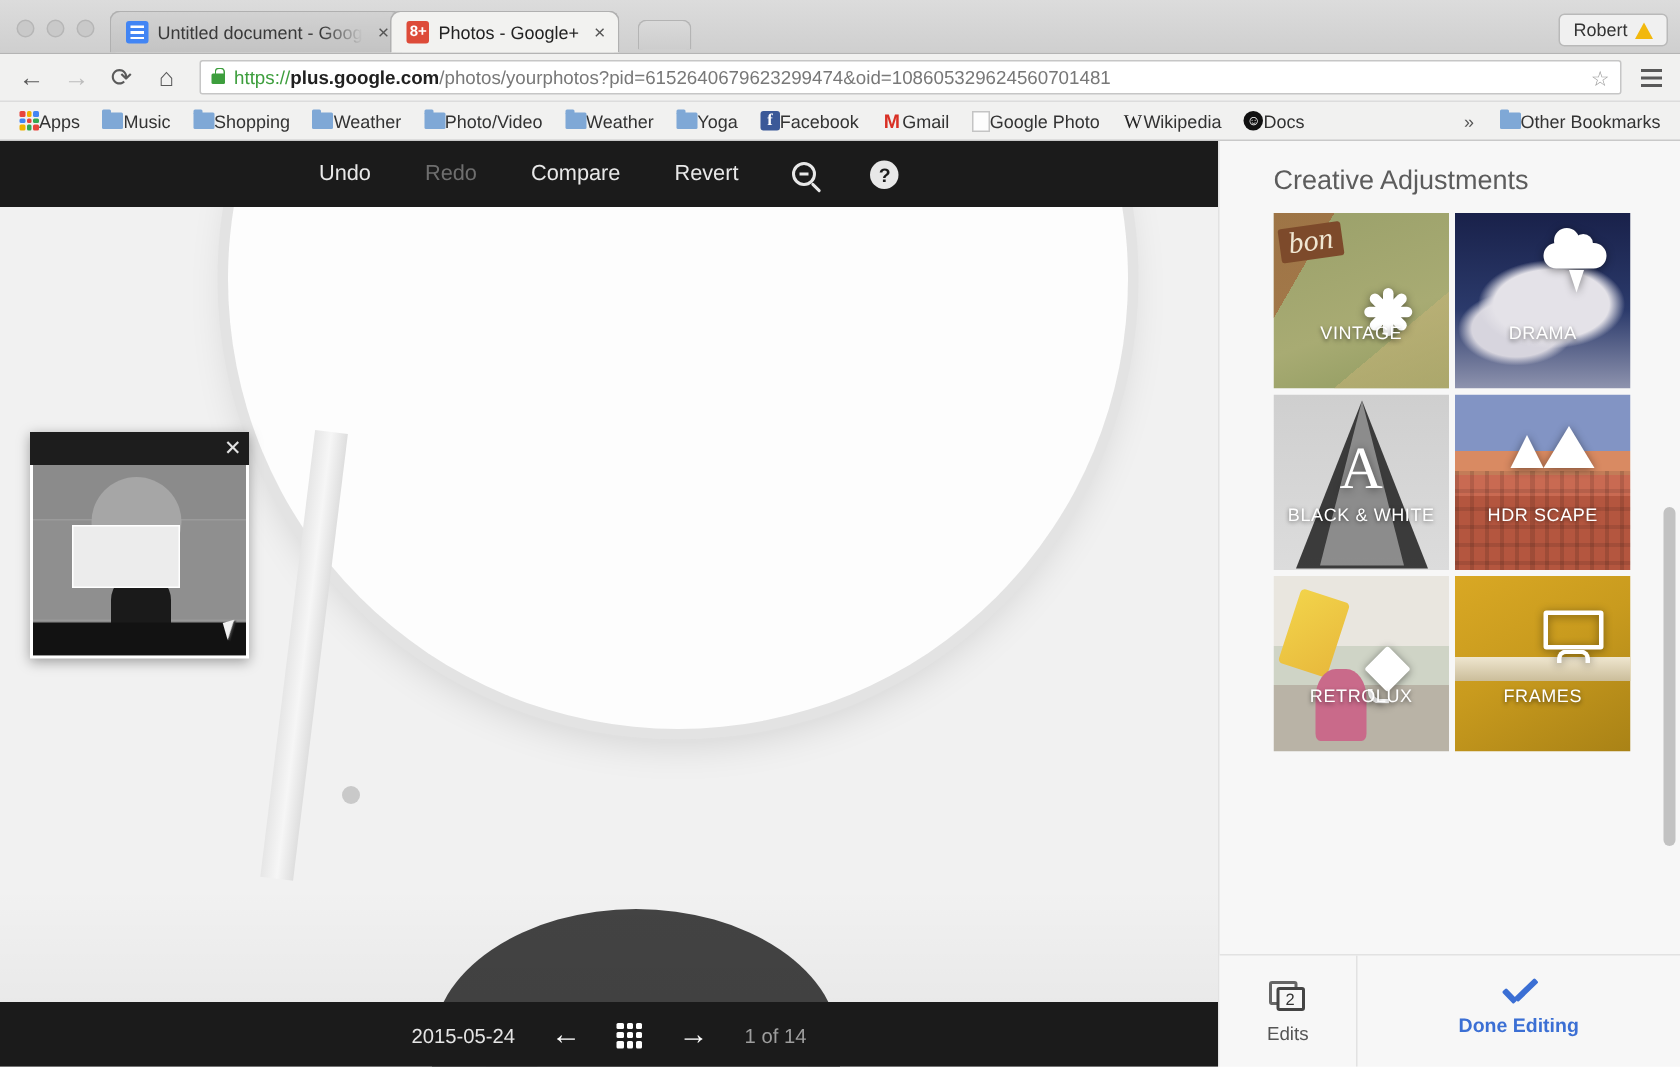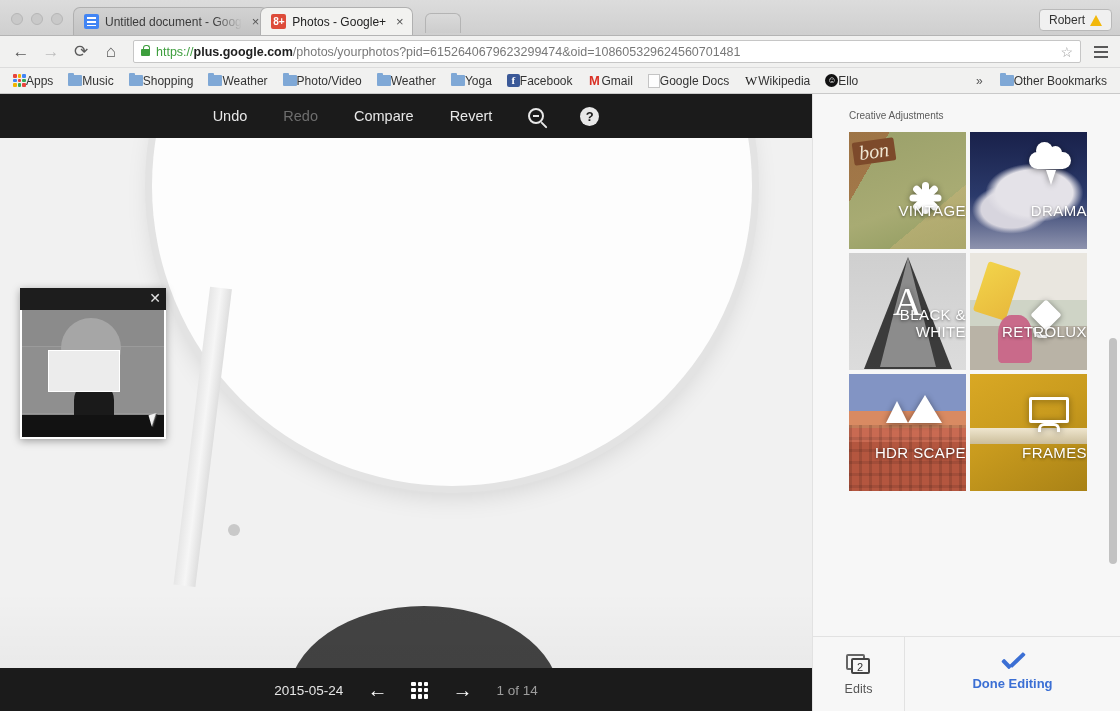--- a/index.html
+++ b/index.html
@@ -239,26 +239,26 @@
   .grid3 { width: 17px; height: 17px; display: grid; grid-template-columns: repeat(3,1fr);
            grid-template-rows: repeat(3,1fr); gap: 2px; cursor: pointer; }
   .grid3 i { background: #fff; border-radius: 1px; display: block; }
   .date { color: #e5e5e5; }
   .count { color: #9d9d9d; }
 
   
   .side { width: 308px; background: #f7f7f7; position: relative;
           border-left: 1px solid #e2e2e2; display: flex; flex-direction: column; }
   .side-scroll { flex: 1; overflow: hidden; position: relative; padding: 0 0 0 0; }
-  .side-title { font-size: 10px; color: #5c5c5c; padding: 16px 0 11px 36px; }
+  .side-title { font-size: 18px; color: #5c5c5c; padding: 16px 0 11px 36px; }
   .tiles { display: grid; grid-template-columns: 117px 117px; gap: 4px; margin-left: 36px; }
   .tile { width: 117px; height: 117px; position: relative; overflow: hidden; cursor: pointer; }
   .tile-label {
-    position: absolute; left: 0; right: 0; bottom: 30px; text-align: right;
-    color: #fff; font-size: 15px; letter-spacing: .4px;
+    position: absolute; left: 0; right: 0; bottom: 30px; text-align: center;
+    color: #fff; font-size: 12px; letter-spacing: .4px;
     text-shadow: 0 1px 3px rgba(0,0,0,.55); z-index: 3;
   }
   .tile-ico {
     position: absolute; left: 50%; top: 42%; transform: translate(-50%,-50%);
     z-index: 3; filter: drop-shadow(0 1px 3px rgba(0,0,0,.45));
   }
   
   .bg-vintage { position: absolute; inset: 0;
     background:
       linear-gradient(120deg, rgba(160,80,40,.55) 0 22%, transparent 22%),
@@ -476,29 +476,29 @@
     <div class="bm">
       <span class="fb-ico">f</span>
       <span>Facebook</span>
     </div>
     <div class="bm">
       <span class="gm-ico">M</span>
       <span>Gmail</span>
     </div>
     <div class="bm">
       <span class="doc-ico"></span>
-      <span>Google Docs</span>
+      <span>Google Photo</span>
     </div>
     <div class="bm">
       <span class="wiki-ico">W</span>
       <span>Wikipedia</span>
     </div>
     <div class="bm">
       <span class="ello-ico">☺</span>
-      <span>Ello</span>
+      <span>Docs</span>
     </div>
 
     <div class="bm-overflow">
       <span class="chevrons">»</span>
       <div class="bm">
         <span class="folder"></span>
         <span>Other Bookmarks</span>
       </div>
     </div>
   </div>
@@ -595,33 +595,33 @@
           <div class="tile">
             <span class="bg-bw">
               <span class="eiffel"></span>
                 <span class="eiffel2"></span>
             </span>
             <span class="tile-ico ico-a">A</span>
             <span class="tile-label">BLACK &amp; WHITE</span>
           </div>
 
           <div class="tile">
+            <span class="bg-hdr"></span>
+            <span class="tile-ico">
+              <span class="ico-mtn"><i></i><i></i></span>
+            </span>
+            <span class="tile-label">HDR SCAPE</span>
+          </div>
+
+          <div class="tile">
             <span class="bg-retro"></span>
             <span class="tile-ico">
               <span class="ico-kite"><span class="k"></span><span class="t"></span></span>
             </span>
             <span class="tile-label">RETROLUX</span>
-          </div>
-
-          <div class="tile">
-            <span class="bg-hdr"></span>
-            <span class="tile-ico">
-              <span class="ico-mtn"><i></i><i></i></span>
-            </span>
-            <span class="tile-label">HDR SCAPE</span>
           </div>
 
 
 
           <div class="tile">
             <span class="bg-frames"></span>
             <span class="tile-ico">
               <span class="ico-frame"><span class="peak"></span><span class="outer"></span></span>
             </span>
             <span class="tile-label">FRAMES</span>

